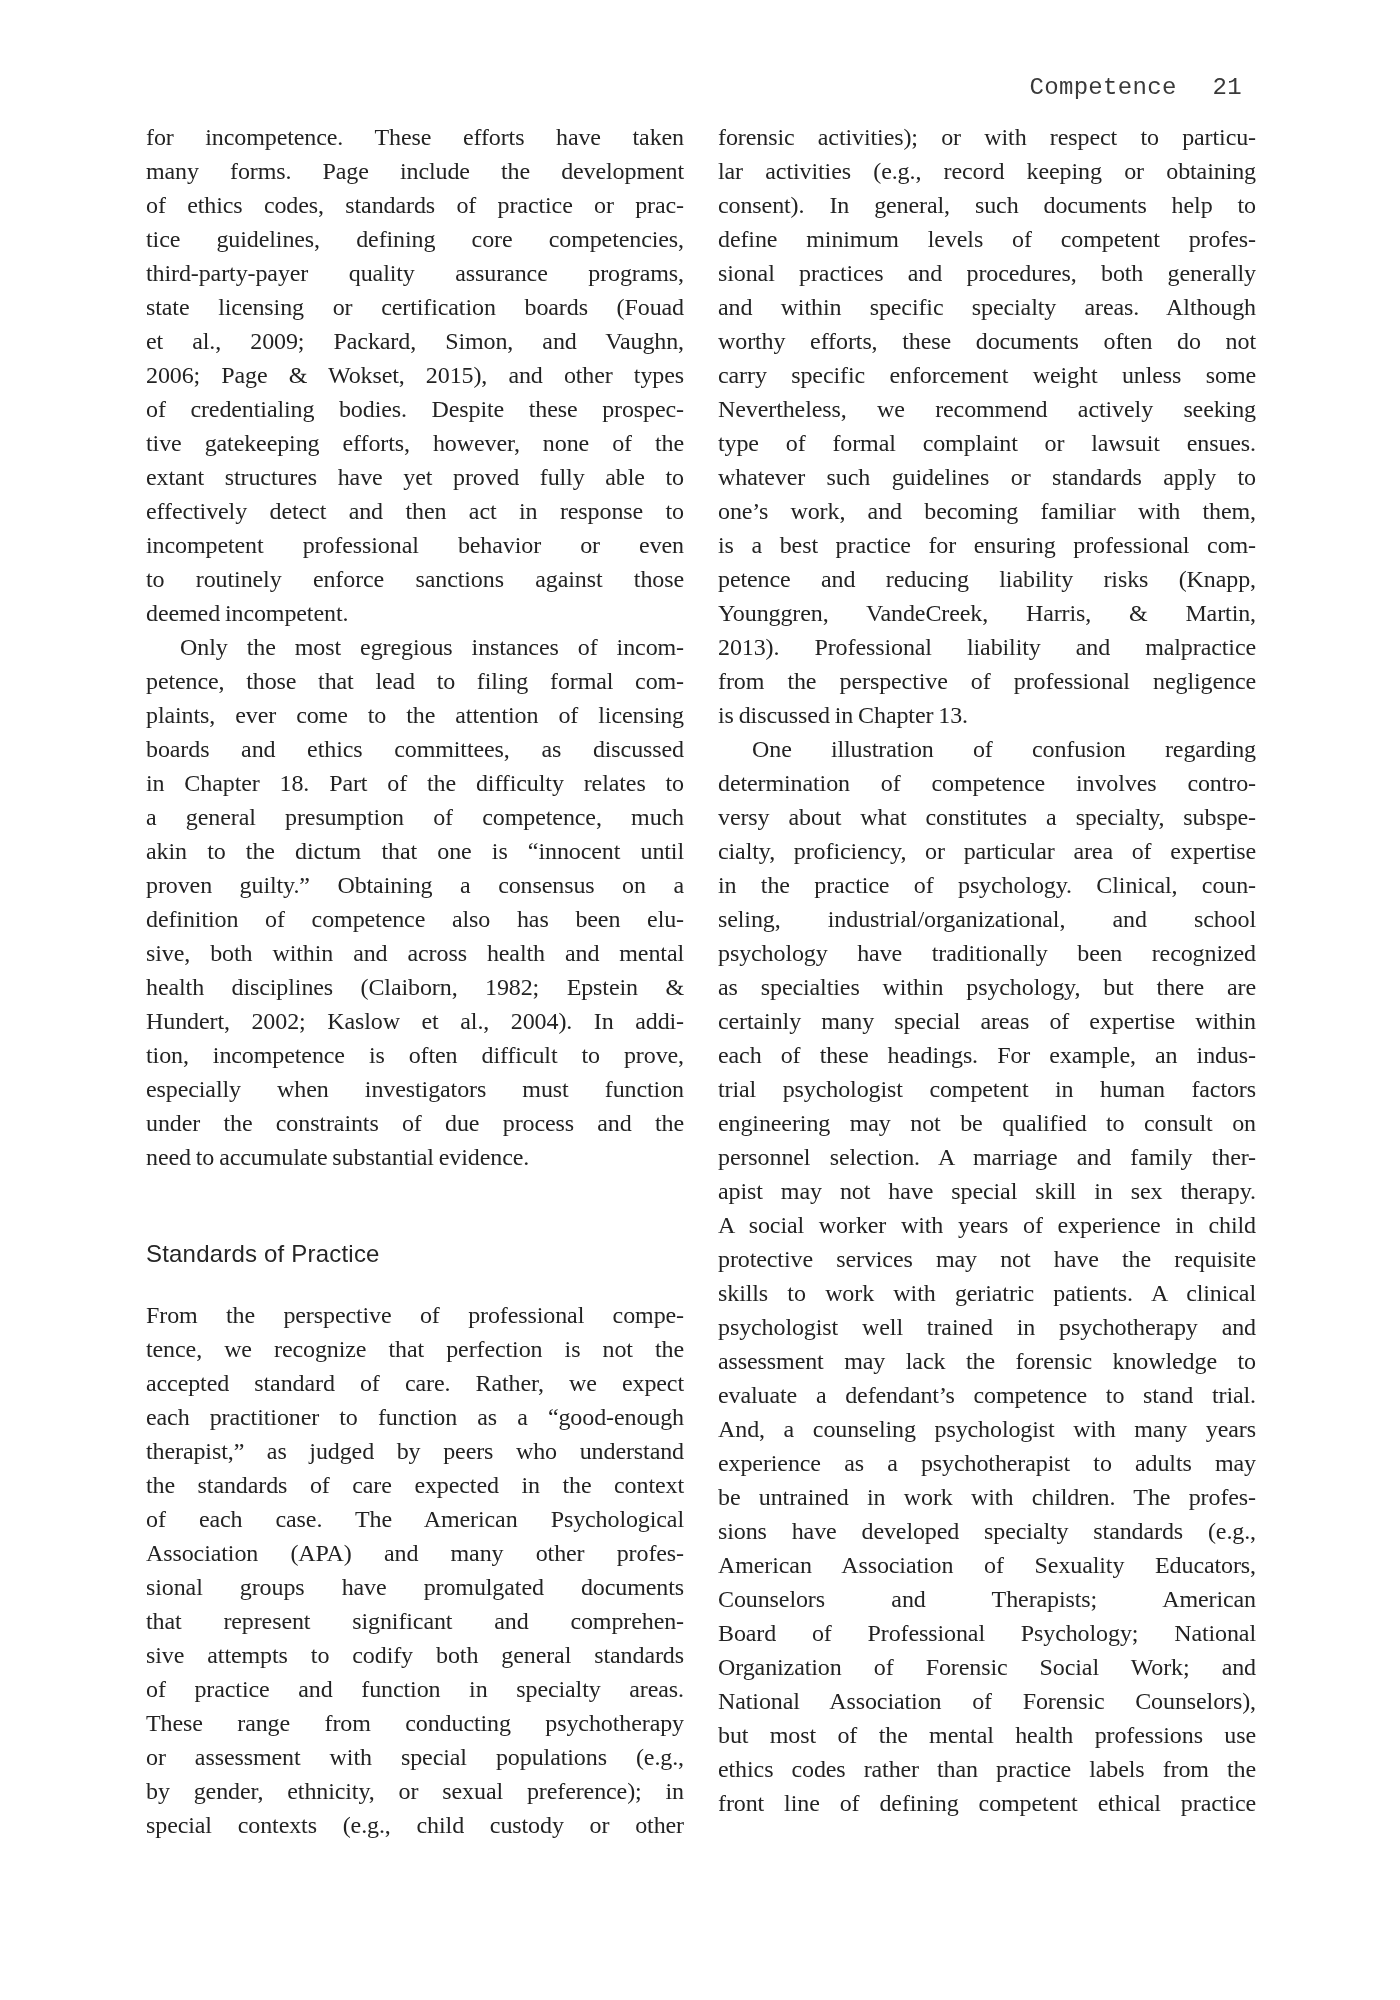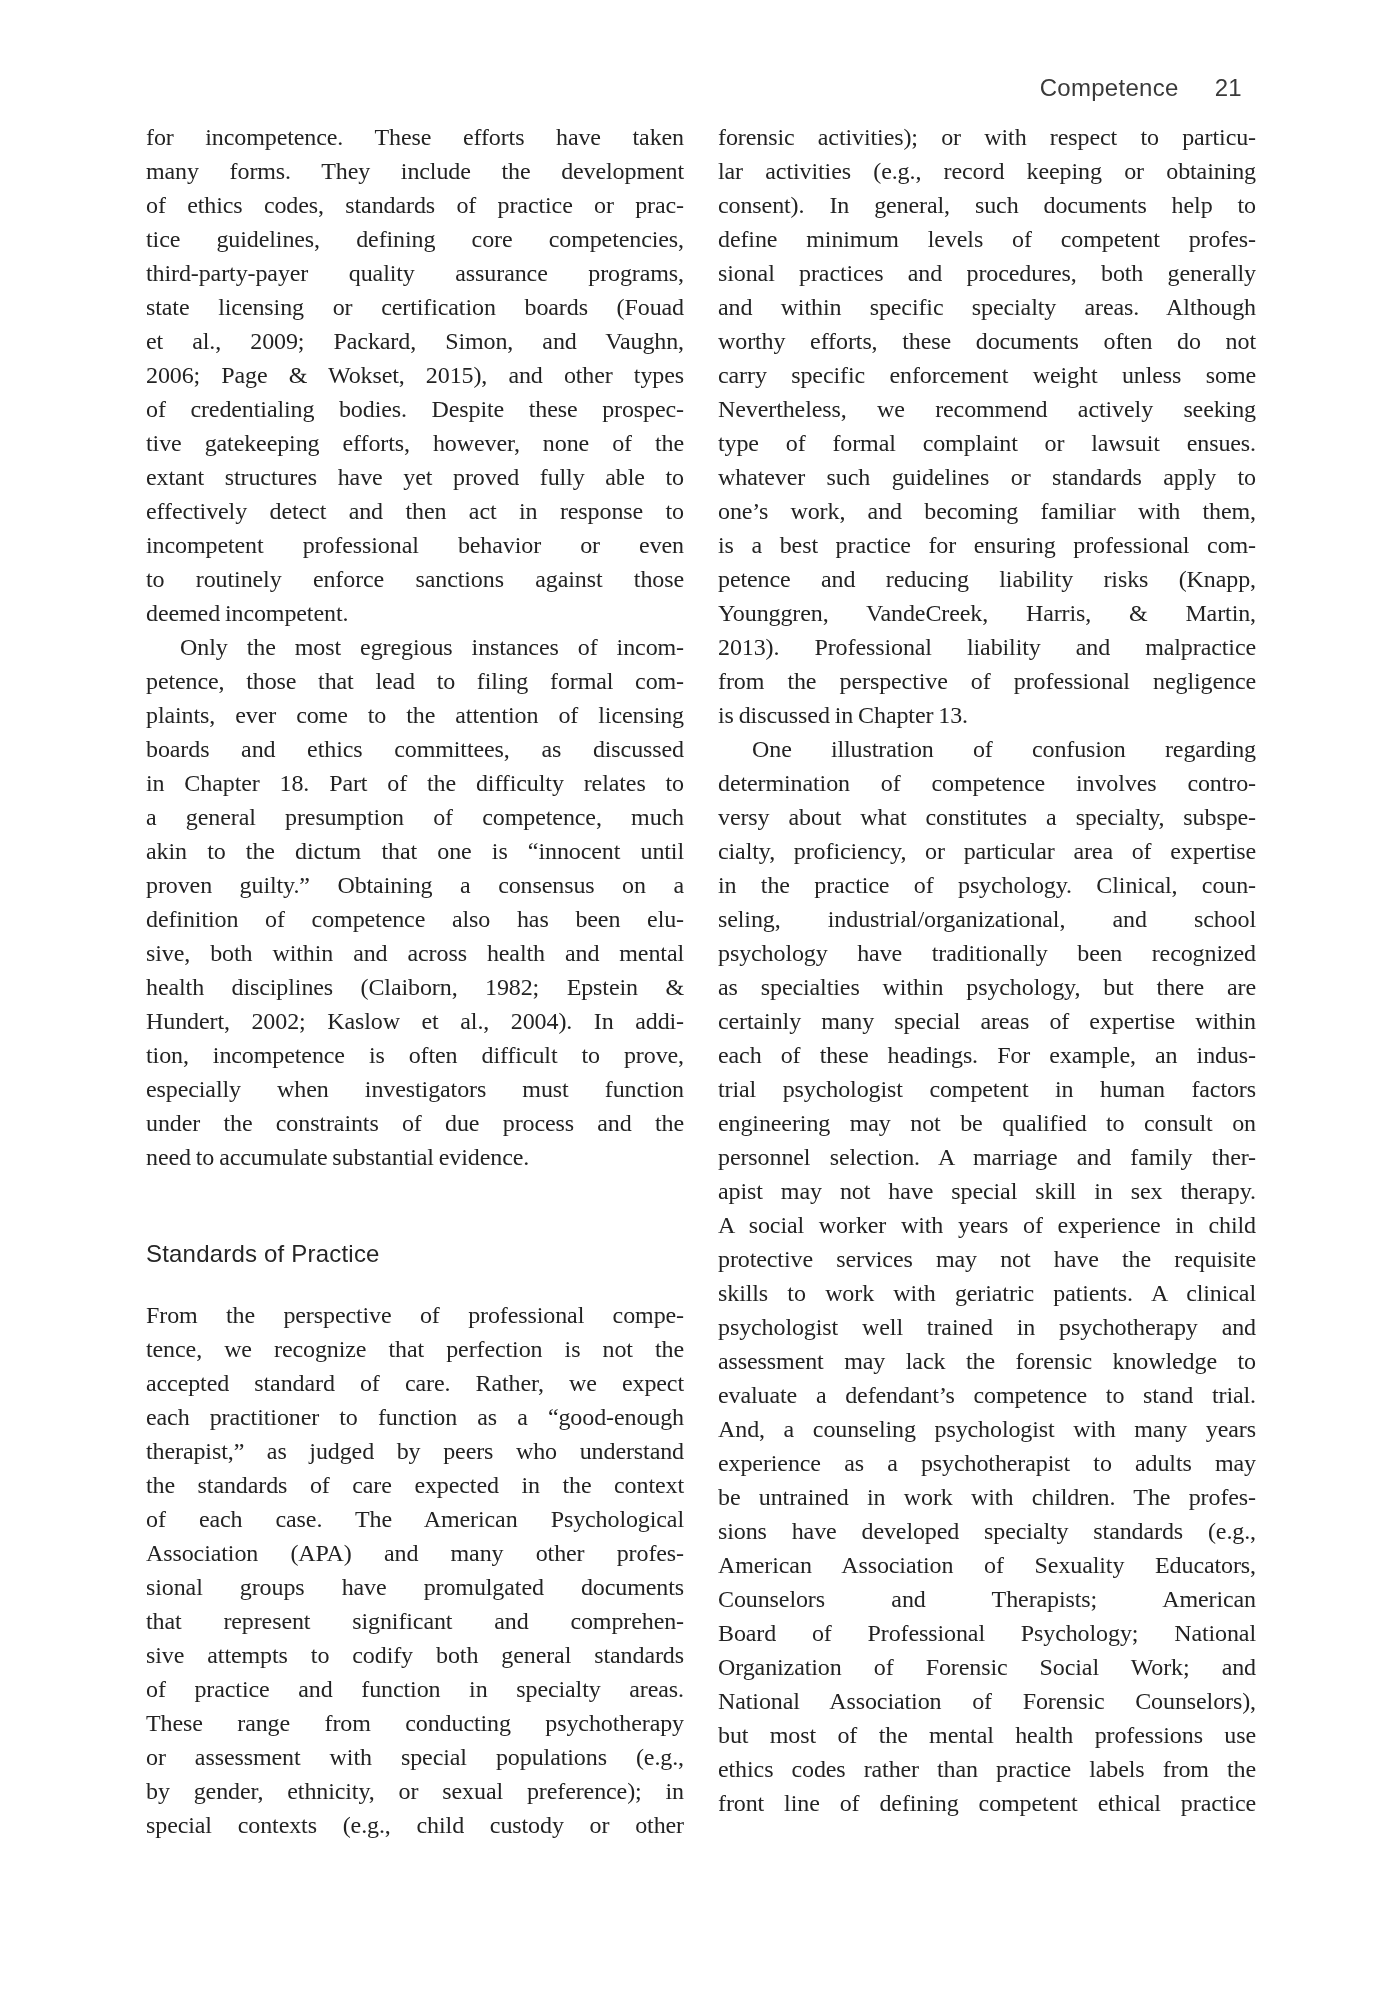--- a/index.html
+++ b/index.html
@@ -14,21 +14,21 @@
   }
   .running-header {
     position: absolute;
     top: 74px;
     left: 146px;
     right: 158px;
     display: flex;
     justify-content: flex-end;
     align-items: baseline;
     gap: 36px;
-    font-family: Liberation Sans, sans-serif;
+    font-family: Liberation Mono, monospace;
     font-size: 24px;
     font-weight: 400;
     color: #3a3a3a;
     letter-spacing: 0.3px;
   }
   .columns {
     position: absolute;
     top: 120px;
     left: 146px;
     width: 1110px;
@@ -65,21 +65,21 @@
 
 <div class="page">
   <div class="running-header">
     <span>Competence</span>
     <span>21</span>
   </div>
   <div class="columns">
     <div class="column">
         <div class="paragraph">
           <div class="line">for incompetence. These efforts have taken</div>
-          <div class="line">many forms. They include the development</div>
+          <div class="line">many forms. Page include the development</div>
           <div class="line">of ethics codes, standards of practice or prac-</div>
           <div class="line">tice guidelines, defining core competencies,</div>
           <div class="line">third-party-payer quality assurance programs,</div>
           <div class="line">state licensing or certification boards (Fouad</div>
           <div class="line">et al., 2009; Packard, Simon, and Vaughn,</div>
           <div class="line">2006; Page &amp; Wokset, 2015), and other types</div>
           <div class="line">of credentialing bodies. Despite these prospec-</div>
           <div class="line">tive gatekeeping efforts, however, none of the</div>
           <div class="line">extant structures have yet proved fully able to</div>
           <div class="line">effectively detect and then act in response to</div>

